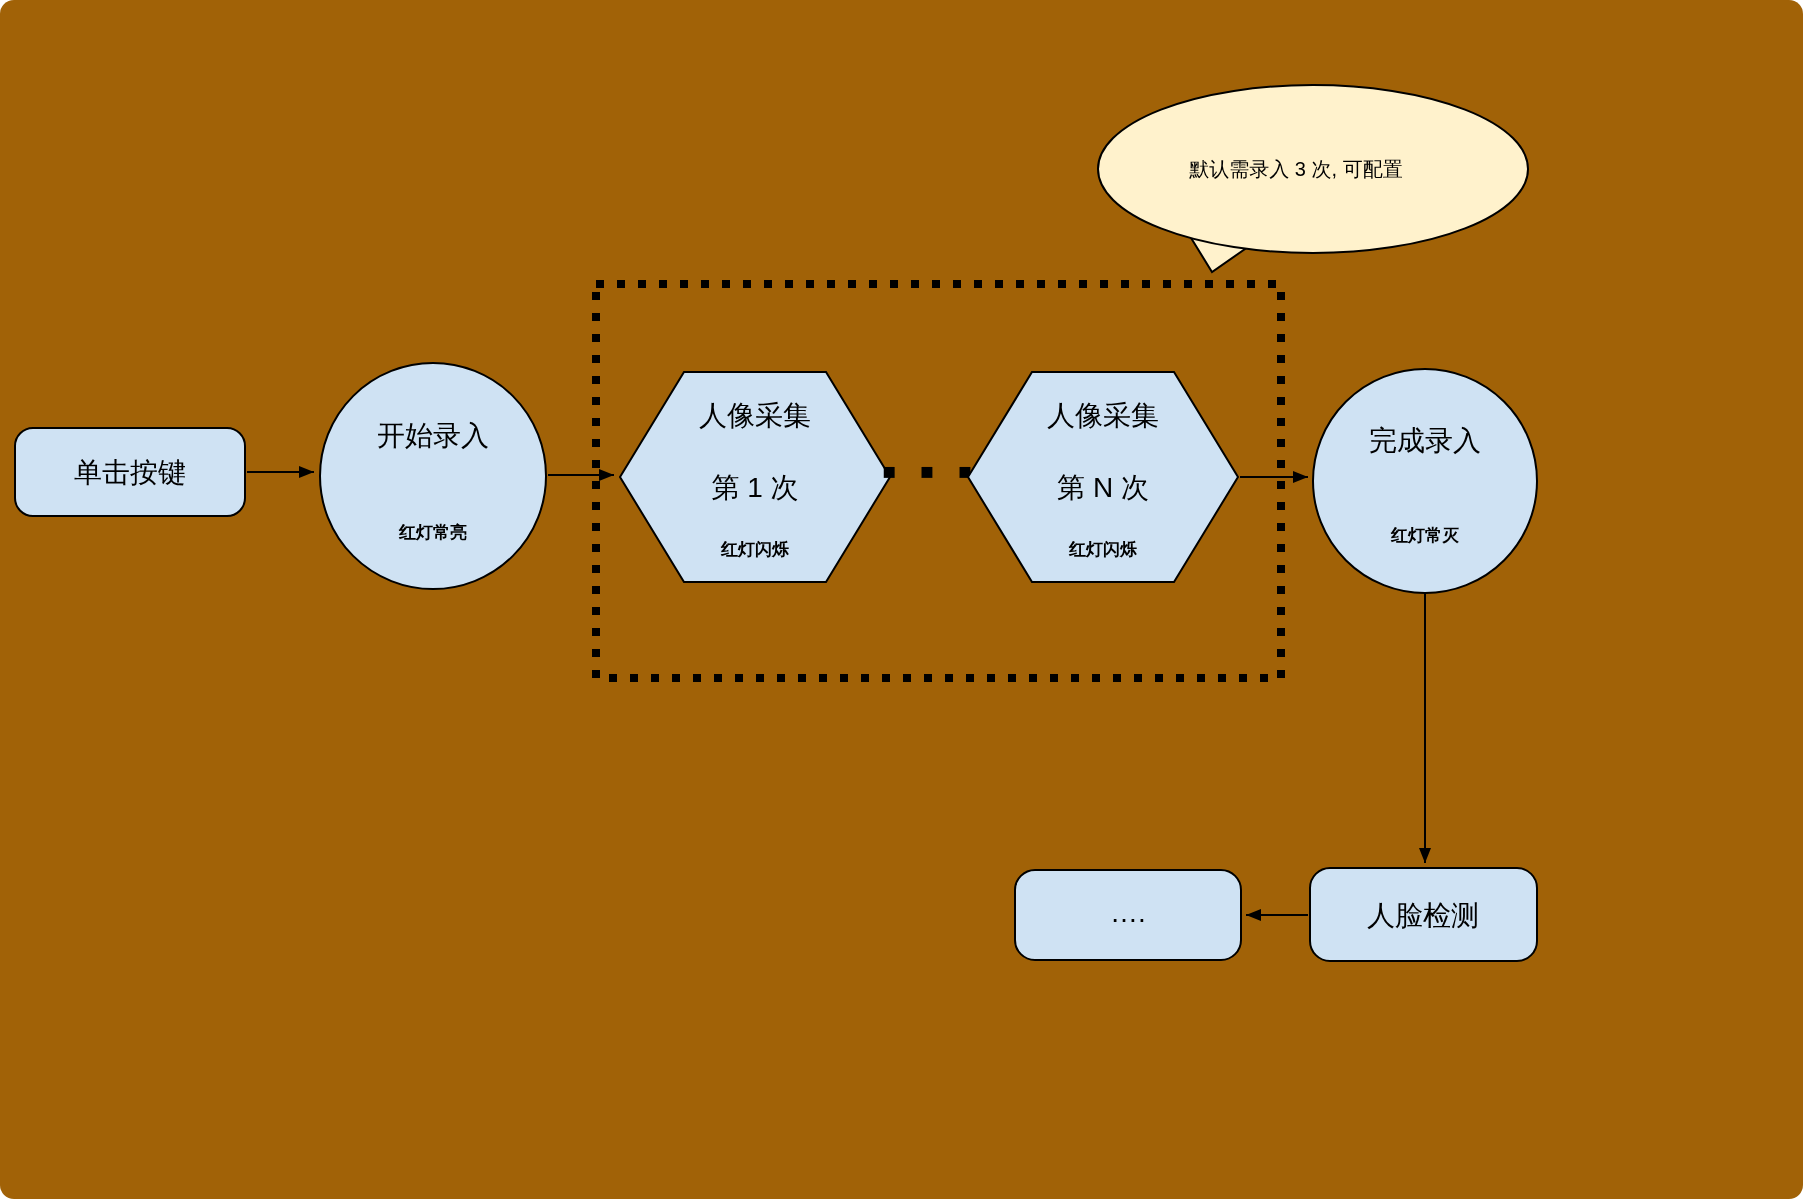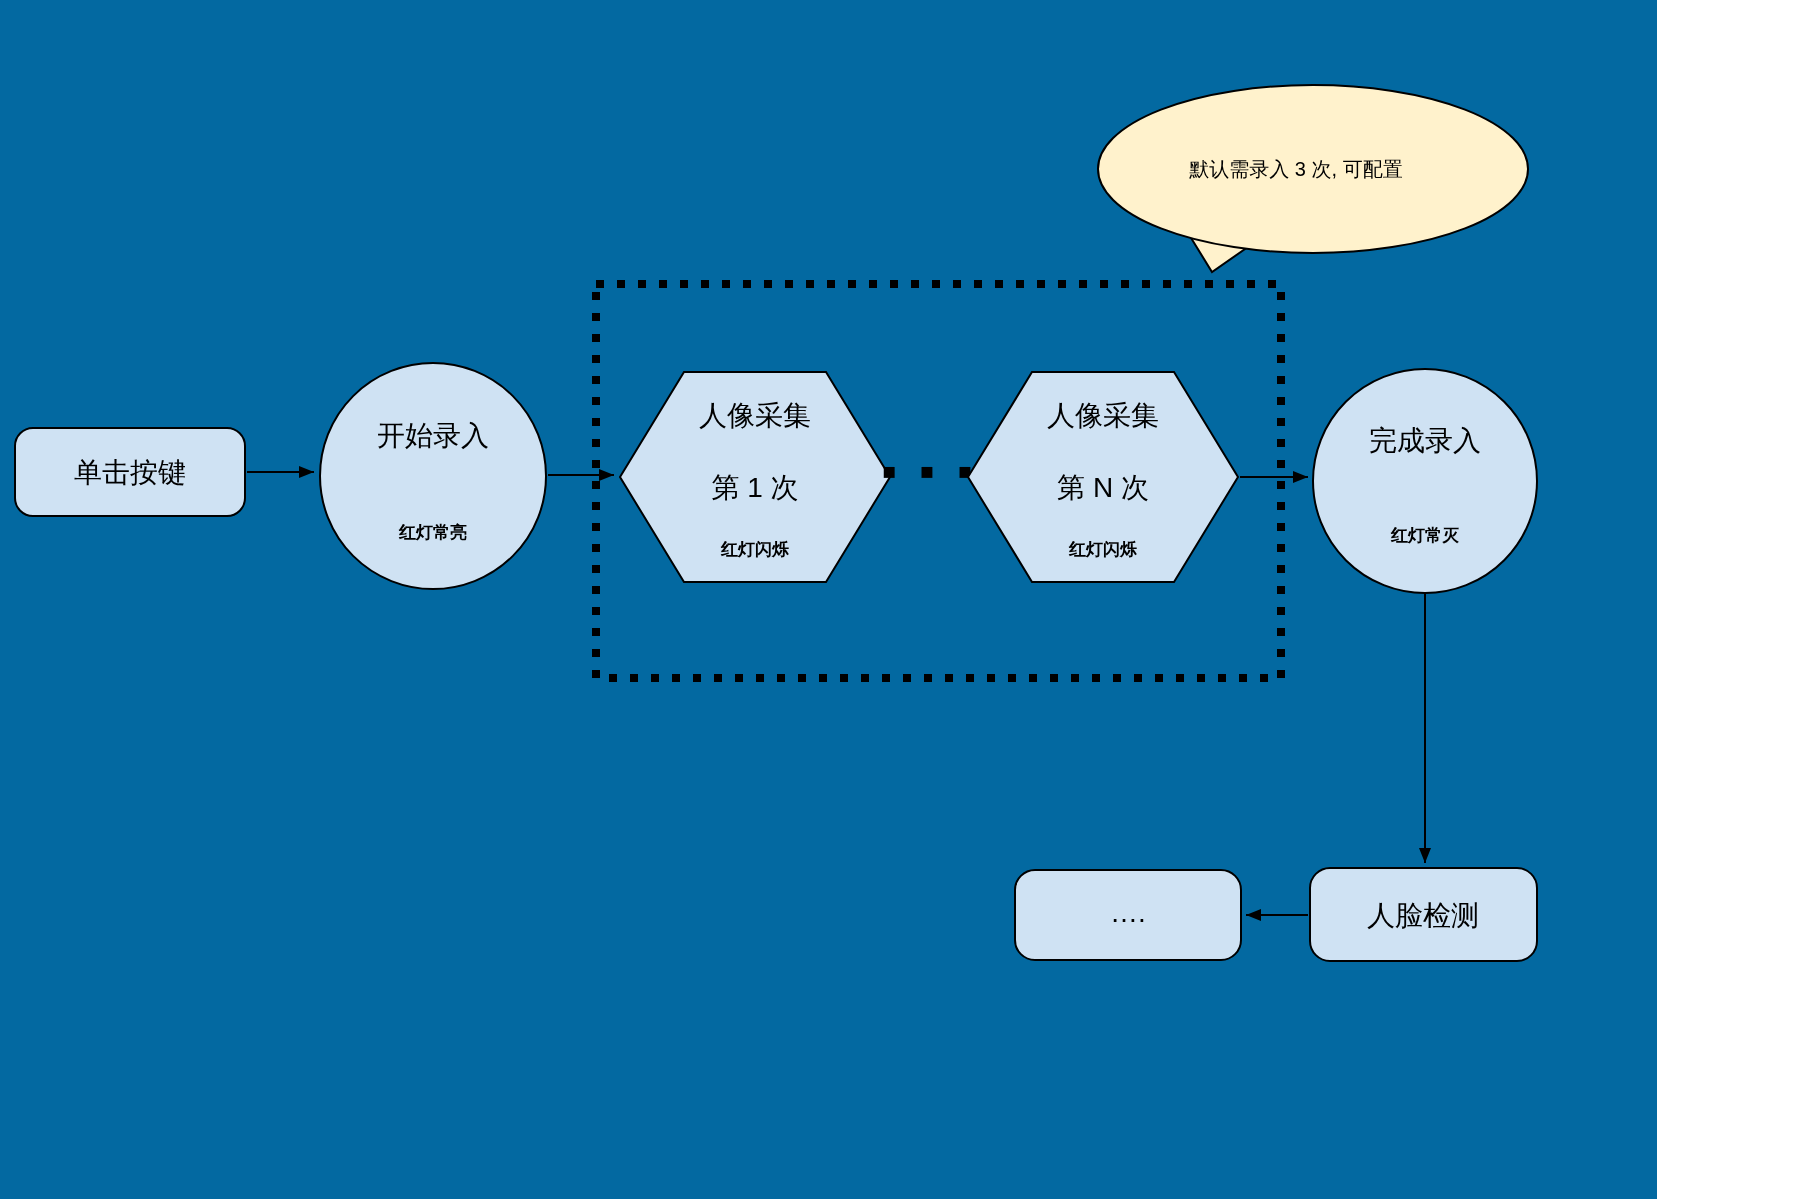--- a/index.html
+++ b/index.html
@@ -2,25 +2,26 @@
 <html><head>
 <meta charset="utf-8">
 <style>
   html, body {
     margin: 0;
     padding: 0;
     background: #ffffff;
   }
   .stage {
     position: relative;
-    width: 1657px;
+    width: 1803px;
     height: 1199px;
-    background: #0369a1;
+    background: #a16207;
     font-family: "Liberation Sans", "DejaVu Sans", sans-serif;
     overflow: hidden;
+    border-radius: 14px;
   }
   svg { display: block; }
 
   .shape {
     stroke: #000000;
     stroke-width: 2px;
   }
   .frame {
     fill: none;
     stroke: #000000;

